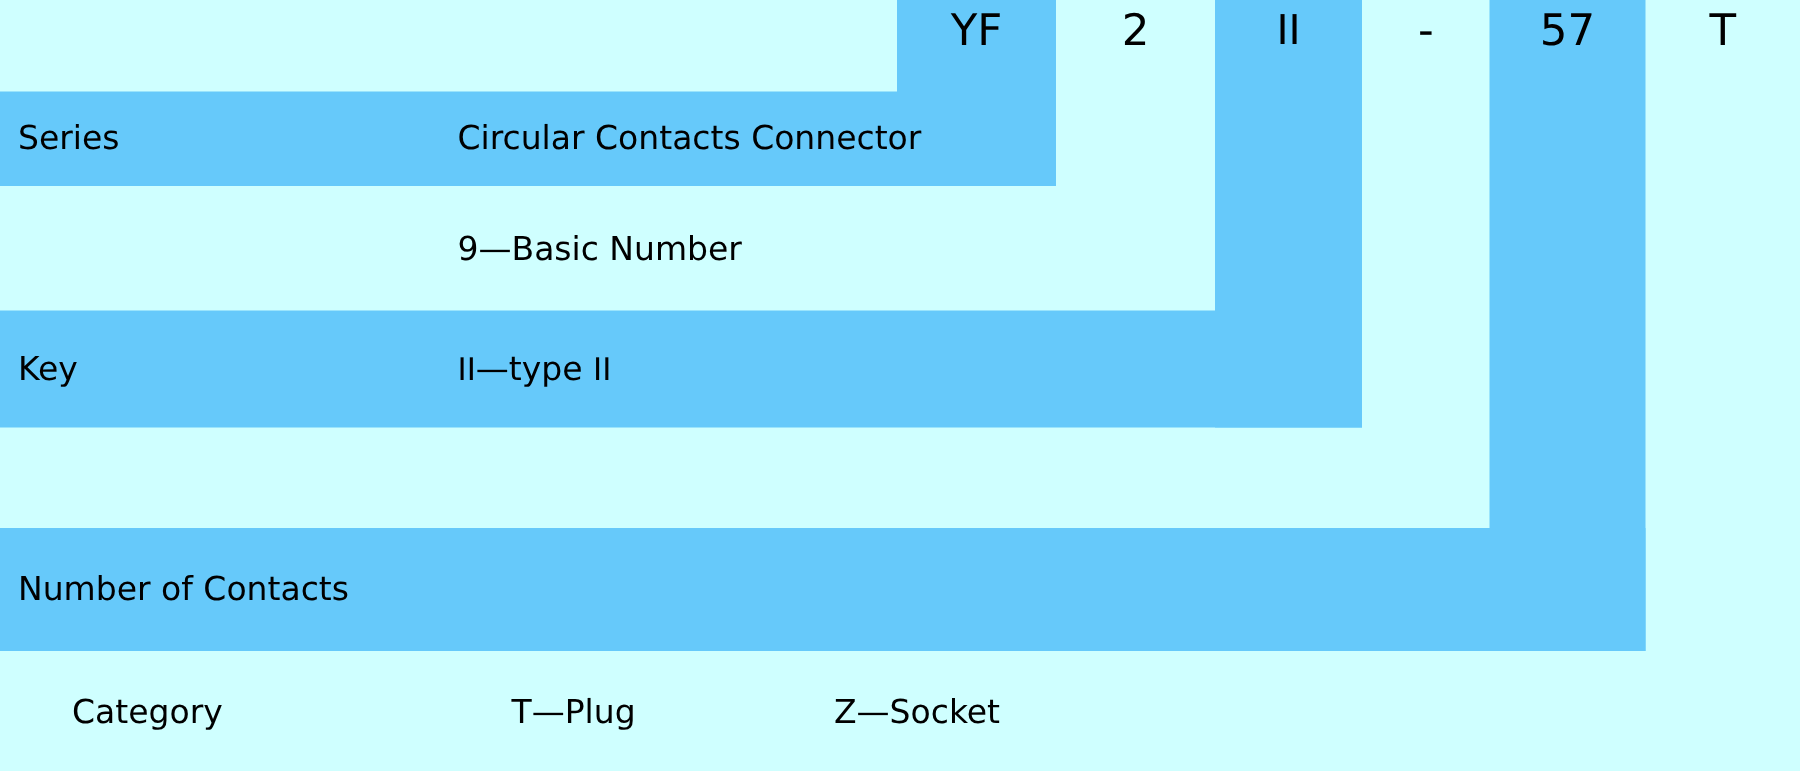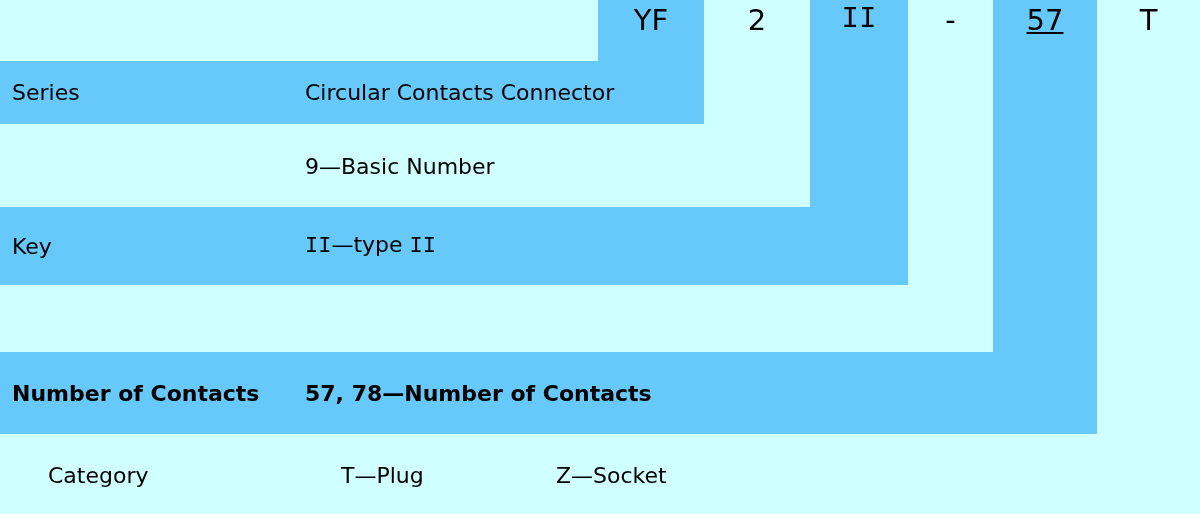--- a/index.html
+++ b/index.html
@@ -35,35 +35,35 @@
   
   .code-seg{
     position:absolute;top:4px;height:32px;
     display:flex;align-items:center;justify-content:center;
     font-size:29px;line-height:32px;
   }
   .seg-yf  {left:598px;width:106px;}
   .seg-2   {left:704px;width:106px;}
   .seg-ii  {left:810px;width:98px;}
   .seg-dash{left:908px;width:85px;}
-  .seg-57  {left:993px;width:104px;text-decoration:underline;}
+  .seg-57  {left:993px;width:104px;}
   .seg-t   {left:1097px;width:103px;}
 
   
   .textrow{position:absolute;left:0;width:1200px;display:flex;align-items:center;font-size:22px;}
   .tr-series  {top:61px;height:63px;}
   .tr-design  {top:127px;height:78px;}
   .tr-key     {top:207px;height:78px;}
-  .tr-contacts{top:352px;height:82px;font-weight:bold;}
+  .tr-contacts{top:352px;height:82px;}
   .tr-category{top:437px;height:77px;margin-left:36px;}
   .rowlabel{position:absolute;left:12px;white-space:nowrap;}
   .rowdesc {position:absolute;left:305px;white-space:nowrap;}
   .rowdesc2{position:absolute;left:520px;white-space:nowrap;}
   .multiline{line-height:26px;}
-  .serif{font-family:Liberation Mono, monospace;}
+  .serif{font-family:Liberation Sans, sans-serif;}
 </style>
 </head>
 <body>
 
 <div class="page">
 
   <div class="bar col-yf"></div>
   <div class="bar row-series"></div>
   <div class="bar col-ii"></div>
   <div class="bar row-key"></div>
@@ -101,21 +101,20 @@
 
   <div class="textrow tr-key">
     <span class="rowlabel">Key</span>
     <span class="rowdesc multiline">
       <span style="display:block"><span class="serif">II</span><span>—type </span><span class="serif">II</span></span>
     </span>
   </div>
 
   <div class="textrow tr-contacts">
     <span class="rowlabel">Number of Contacts</span>
-    <span class="rowdesc">57, 78—Number of Contacts</span>
   </div>
 
   <div class="textrow tr-category">
     <span class="rowlabel">Category</span>
     <span class="rowdesc">T—Plug</span>
     <span class="rowdesc2">Z—Socket</span>
   </div>
 
 </div>
 

